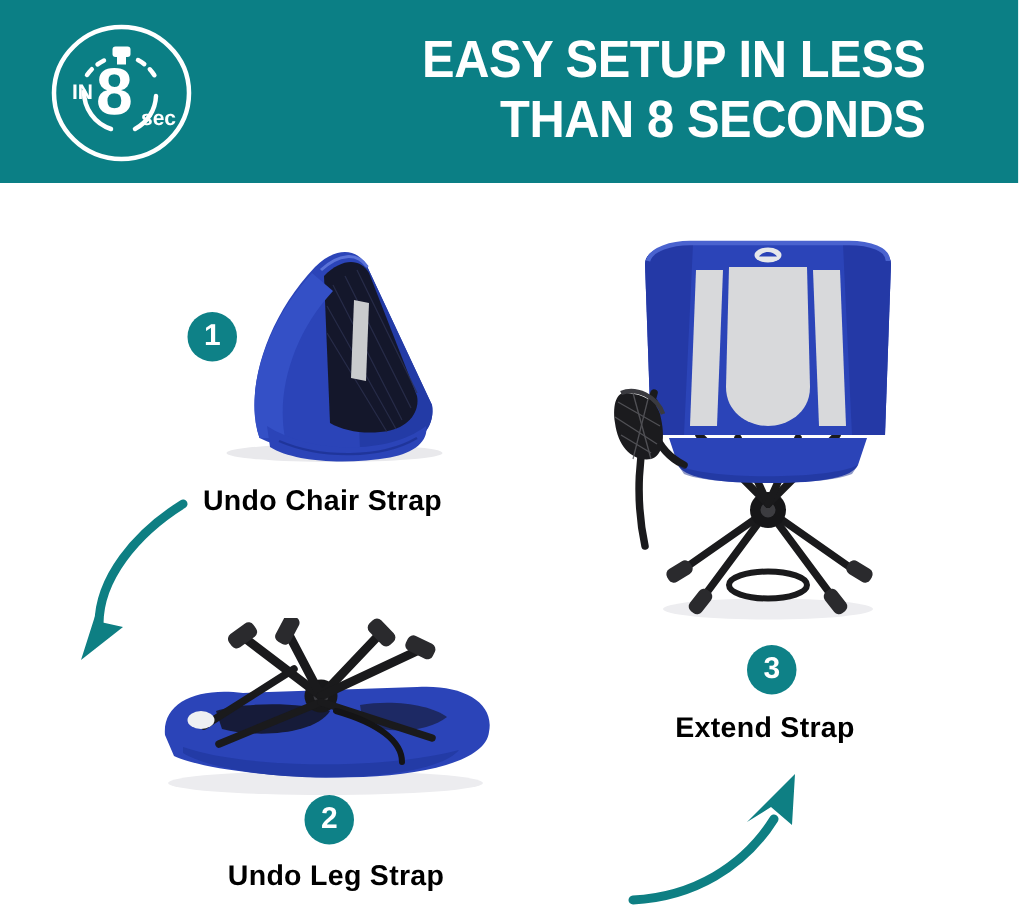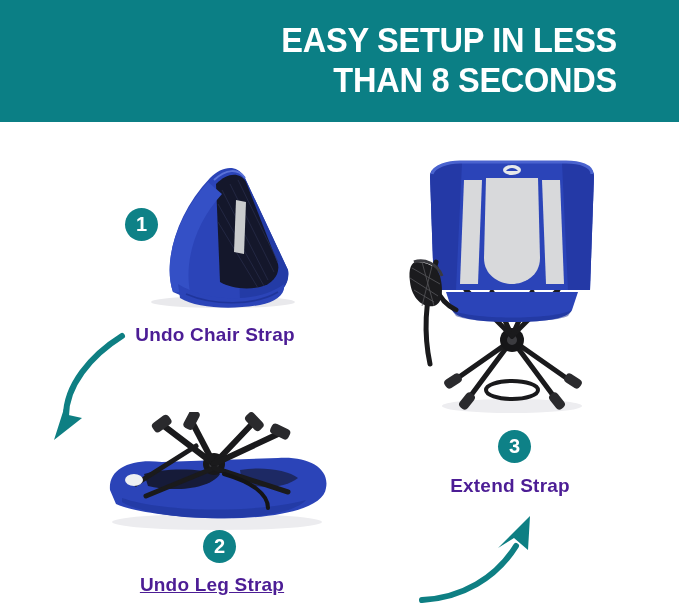--- a/index.html
+++ b/index.html
@@ -56,21 +56,21 @@
     left: 0; top: 122px;
     width: 679px;
     height: 482px;
   }
   .step-block { position: absolute; }
 
   .step-label {
     font-family: "Liberation Sans", sans-serif;
     font-size: 19px;
     font-weight: bold;
-    color: #4c1d95;
+    color: #000000;
     text-align: center;
     white-space: nowrap;
     letter-spacing: 0.2px;
   }
   .num-badge {
     position: absolute;
     width: 33px; height: 33px;
     border-radius: 50%;
     background: #0E8187;
     color: #ffffff;
@@ -86,39 +86,55 @@
   
   #step1 { left: 100px; top: 20px; width: 230px; height: 220px; }
   #step1-img { position: absolute; left: 18px; top: 0px; width: 200px; height: 170px; }
   #step1-badge { left: 25px; top: 66px; }
   #step1-label { position: absolute; left: 0; top: 182px; width: 230px; }
 
   
   #step2 { left: 72px; top: 290px; width: 280px; height: 190px; }
   #step2-img { position: absolute; left: 20px; top: 0px; width: 250px; height: 120px; }
   #step2-badge { left: 131px; top: 118px; }
-  #step2-label { position: absolute; left: 0; top: 162px; width: 280px; text-decoration: underline; }
+  #step2-label { position: absolute; left: 12px; top: 162px; width: 280px; }
 
   
   #step3 { left: 390px; top: 28px; width: 240px; height: 330px; }
   #step3-img { position: absolute; left: 10px; top: 0px; width: 220px; height: 270px; }
   #step3-badge { left: 108px; top: 280px; }
   #step3-label { position: absolute; left: 0; top: 325px; width: 240px; }
 
   
   #arrow1 { position: absolute; left: 50px; top: 208px; width: 110px; height: 115px; }
   #arrow2 { position: absolute; left: 418px; top: 390px; width: 155px; height: 92px; }
 </style>
 </head>
 <body>
 
 <div id="page">
 
   <div id="header-band">
 
+    <div id="badge-icon-wrap">
+      <svg width="106" height="96" viewBox="0 0 106 96">
+        <ellipse cx="53" cy="48" rx="45" ry="44" fill="none" stroke="#ffffff" stroke-width="3"></ellipse>
+
+        <rect x="47" y="17" width="12" height="7" rx="2" fill="#ffffff"></rect>
+        <rect x="50" y="23" width="6" height="6" fill="#ffffff"></rect>
+
+        <path d="M30 36 A30 30 0 0 1 42 26" fill="none" stroke="#ffffff" stroke-width="3" stroke-linecap="round" stroke-dasharray="5 5"></path>
+        <path d="M64 26 A30 30 0 0 1 76 38" fill="none" stroke="#ffffff" stroke-width="3" stroke-linecap="round" stroke-dasharray="5 5"></path>
+        <path d="M28 47 A26 26 0 0 0 46 72" fill="none" stroke="#ffffff" stroke-width="3" stroke-linecap="round"></path>
+        <path d="M76 50 A26 26 0 0 1 62 72" fill="none" stroke="#ffffff" stroke-width="3" stroke-linecap="round"></path>
+        <text x="20" y="52" font-family="Liberation Sans, sans-serif" font-size="14" font-weight="bold" fill="#ffffff">IN</text>
+        <text x="36" y="62" font-family="Liberation Sans, sans-serif" font-size="44" font-weight="bold" fill="#ffffff">8</text>
+        <text x="66" y="69" font-family="Liberation Sans, sans-serif" font-size="14" font-weight="bold" fill="#ffffff">sec</text>
+      </svg>
+    </div>
 
     <div id="header-text">
       <div class="head-line">EASY SETUP IN LESS</div>
       <div class="head-line">THAN 8 SECONDS</div>
     </div>
 
   </div>
 
   <div id="steps-area">
 

